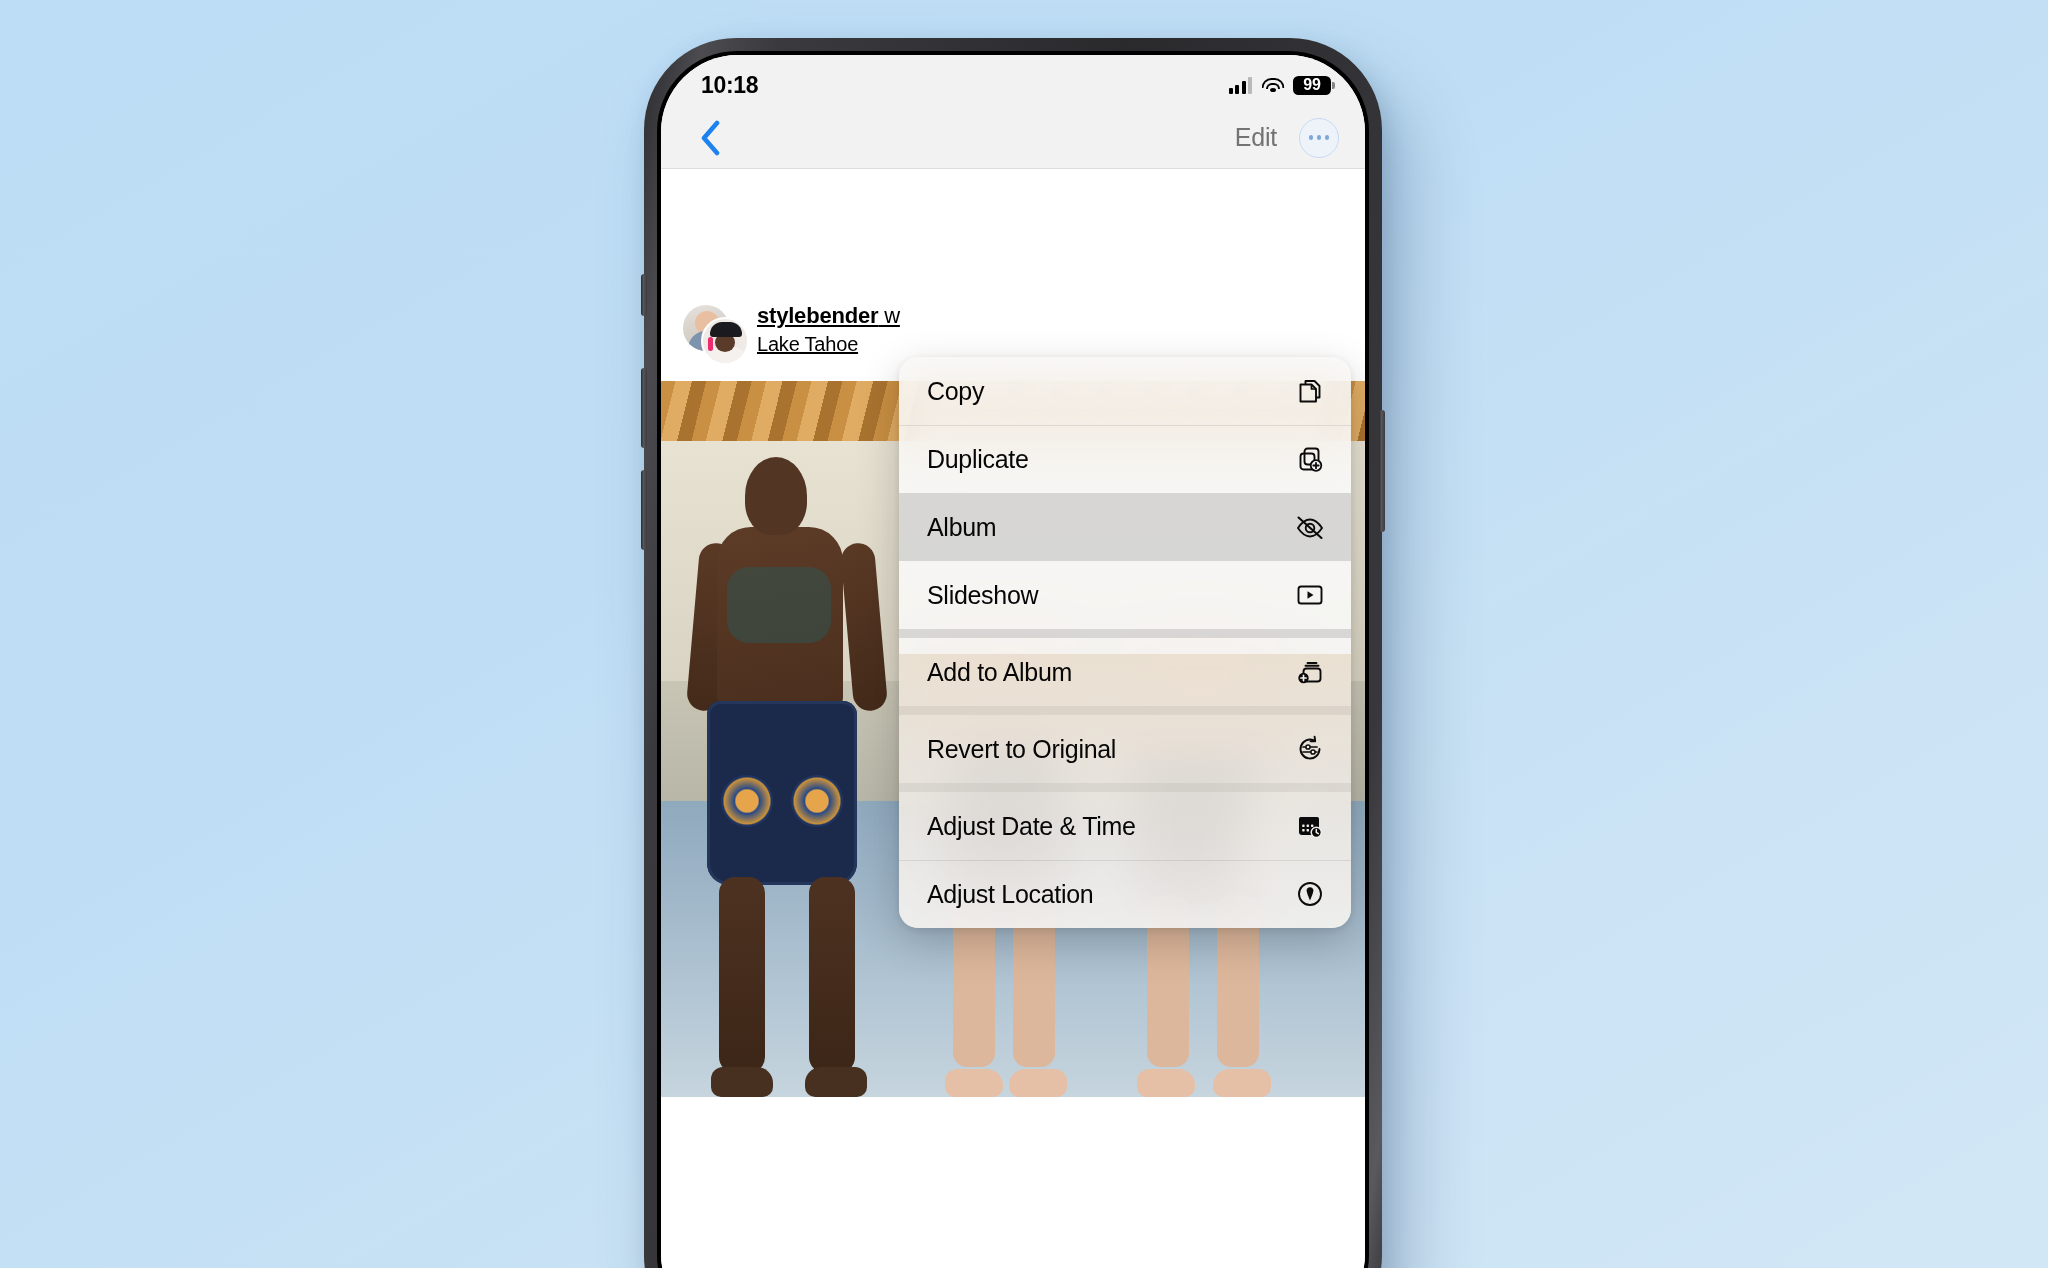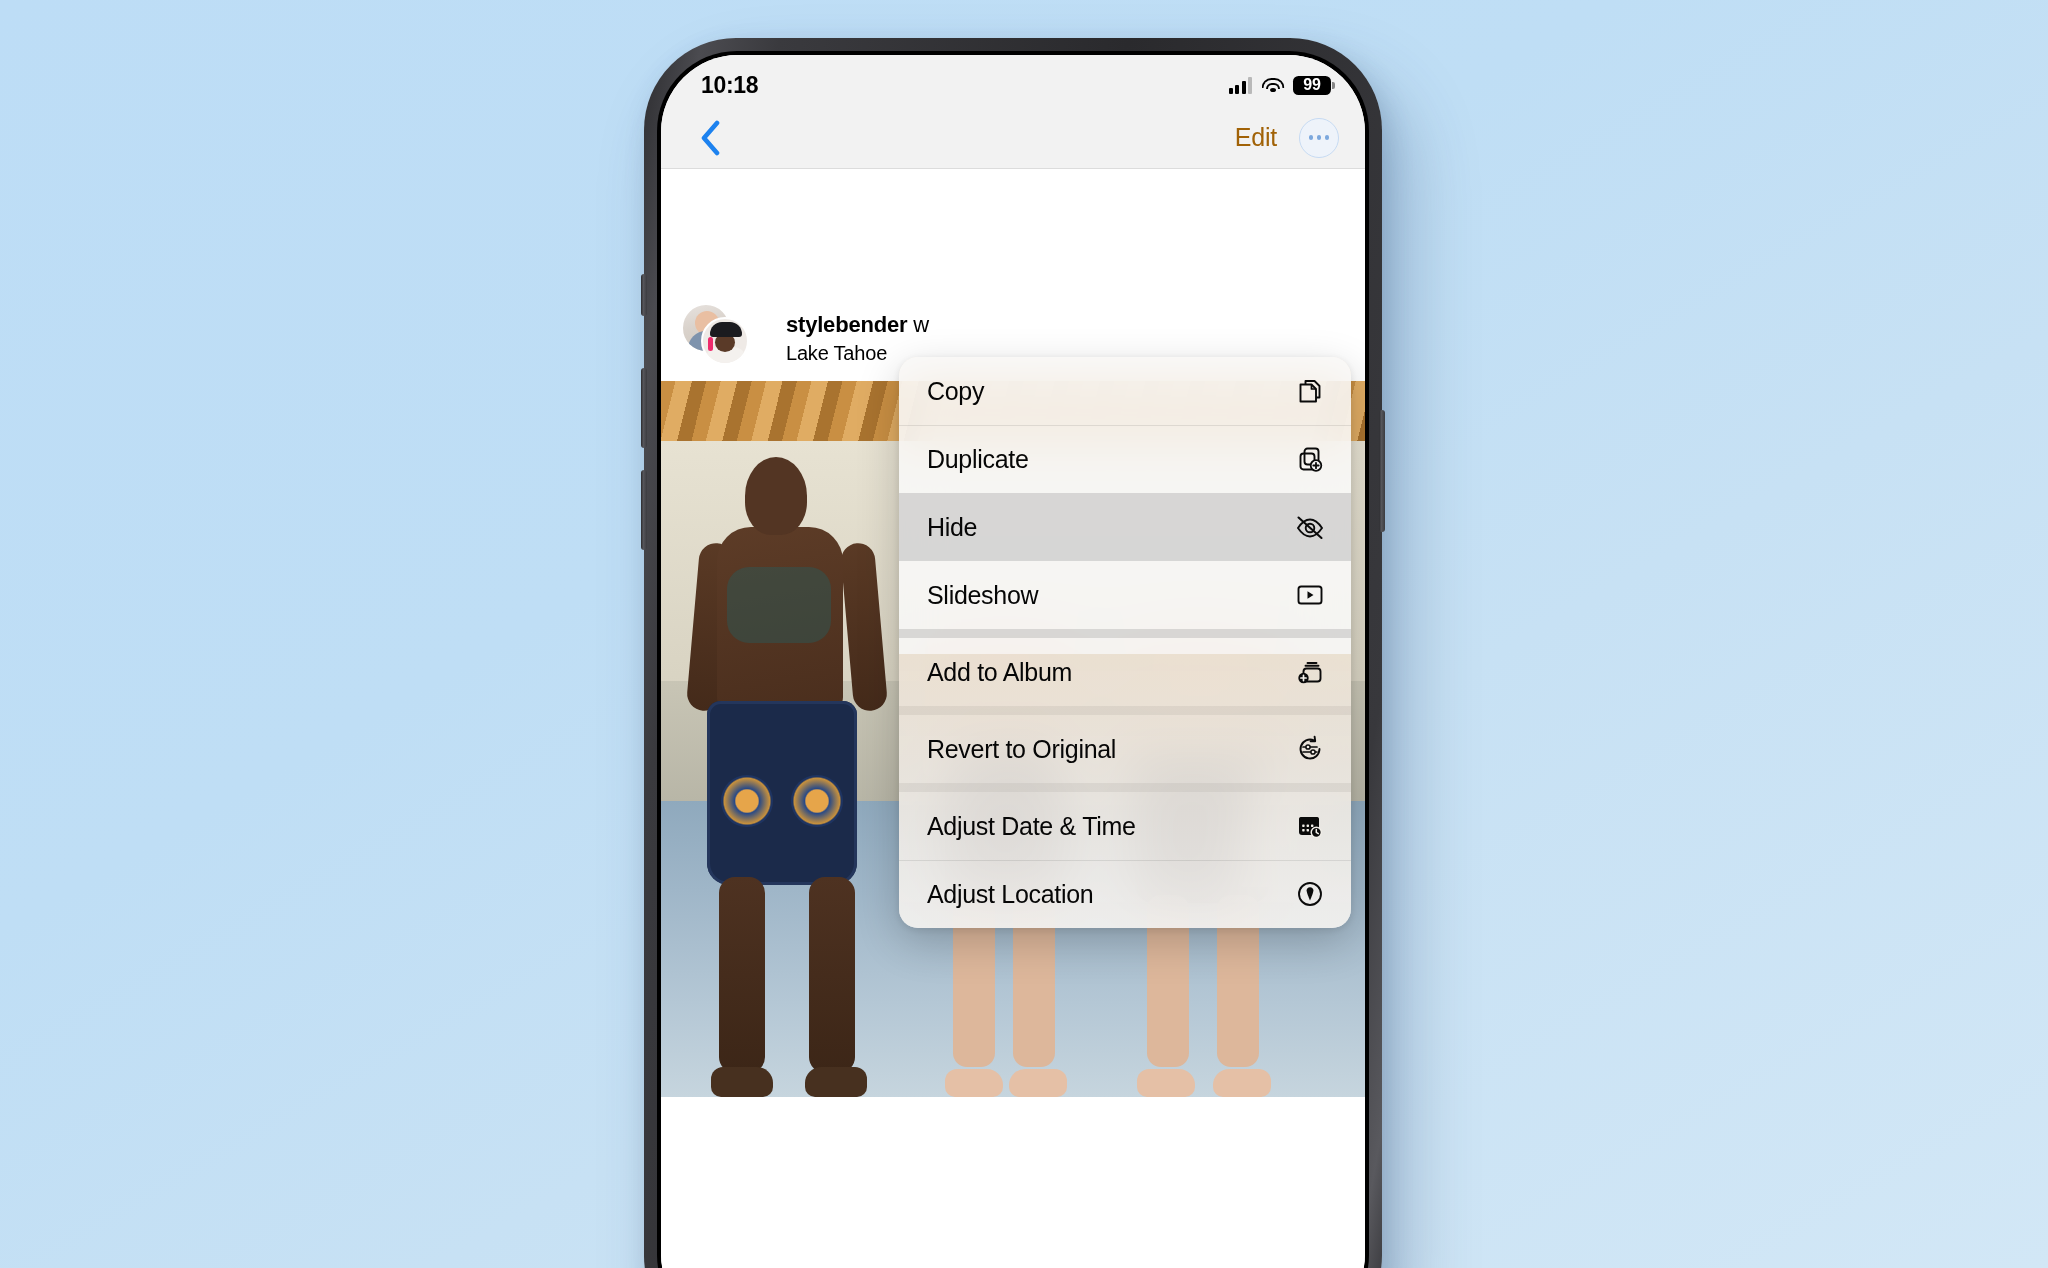--- a/index.html
+++ b/index.html
@@ -106,36 +106,37 @@
     position:relative; z-index:30;
     height:62px; background:#f2f2f2;
     display:flex; align-items:center; padding:0 26px;
     border-bottom:1px solid #dcdcdc;
   }
   #back-chevron{ width:46px; display:flex; align-items:center; justify-content:center; cursor:pointer; }
   #nav-title-wrap{ position:absolute; left:0; right:0; text-align:center; pointer-events:none; }
   #nav-title{ font-size:23px; color:#000; line-height:1.15; letter-spacing:-.2px; }
   #nav-subtitle{ font-size:18px; color:#000; line-height:1.25; }
   #nav-right{ margin-left:auto; display:flex; align-items:center; gap:22px; }
-  #edit-button{ font-size:25px; color:#a16207; cursor:pointer; letter-spacing:-.2px; }
+  #edit-button{ font-size:25px; color:#737373; cursor:pointer; letter-spacing:-.2px; }
   #more-button{
     width:40px; height:40px; border-radius:50%;
     border:1.6px solid #c6daf2; background:#eef3fa;
     display:flex; align-items:center; justify-content:center; gap:3.5px; cursor:pointer;
   }
   #more-button i{ width:4.5px; height:4.5px; border-radius:50%; background:#7ca8dd; display:block; }
 
   
   #content{ position:relative; flex:1; background:#fff; height:calc(100% - 52px - 62px); }
 
   
   #post-header{
-    display:flex; align-items:flex-end; gap:33px;
+    display:flex; align-items:flex-start; gap:4px;
     padding:22px 20px 16px 20px;
     margin-top:112px;
+    text-decoration:underline;
   }
   #avatar-stack{ position:relative; width:72px; height:62px; flex:none; }
   .av{ position:absolute; border-radius:50%; border:2.5px solid #fff; overflow:hidden; }
   #avatar-back{ left:0; top:0; width:50px; height:50px;
     background:linear-gradient(165deg,#e7e2de 0%,#d9d2cb 45%,#cfc7bf 100%); }
   #avatar-back::before{ content:""; position:absolute; left:12px; top:6px; width:24px; height:24px;
     border-radius:50%; background:#e9bfa2; }
   #avatar-back::after{ content:""; position:absolute; left:5px; bottom:-6px; width:38px; height:26px;
     border-radius:18px 18px 6px 6px; background:#7e93ad; }
   #avatar-front{ left:20px; top:14px; width:48px; height:48px; background:#efeae6; }
@@ -401,21 +402,21 @@
               <svg width="26" height="28" viewBox="0 0 26 28" fill="none">
                 <rect x="7.5" y="3.5" width="14" height="16" rx="3" stroke="#0b0b0b" stroke-width="1.9"></rect>
                 <rect x="3.5" y="8.5" width="14" height="16" rx="3" fill="none" stroke="#0b0b0b" stroke-width="1.9"></rect>
                 <circle cx="19" cy="20.5" r="5.3" fill="#f7f7f7" stroke="#0b0b0b" stroke-width="1.8"></circle>
                 <path d="M19 17.8 V23.2 M16.3 20.5 H21.7" stroke="#0b0b0b" stroke-width="1.8" stroke-linecap="round"></path>
               </svg>
             </span>
           </div>
 
           <div class="menu-item highlight">
-            <span class="mi-label">Hide</span>
+            <span class="mi-label">Album</span>
             <span class="mi-icon">
               <svg width="30" height="26" viewBox="0 0 30 26" fill="none">
                 <path d="M3 14 C7 8 11 5.5 15 5.5 C19 5.5 23 8 27 14 C23 20 19 22.5 15 22.5 C11 22.5 7 20 3 14 Z" stroke="#0b0b0b" stroke-width="1.9"></path>
                 <circle cx="15" cy="14" r="4.3" stroke="#0b0b0b" stroke-width="1.9"></circle>
                 <path d="M3.5 3.5 L26.5 24" stroke="#0b0b0b" stroke-width="2.1" stroke-linecap="round"></path>
               </svg>
             </span>
           </div>
 
           <div class="menu-item">

